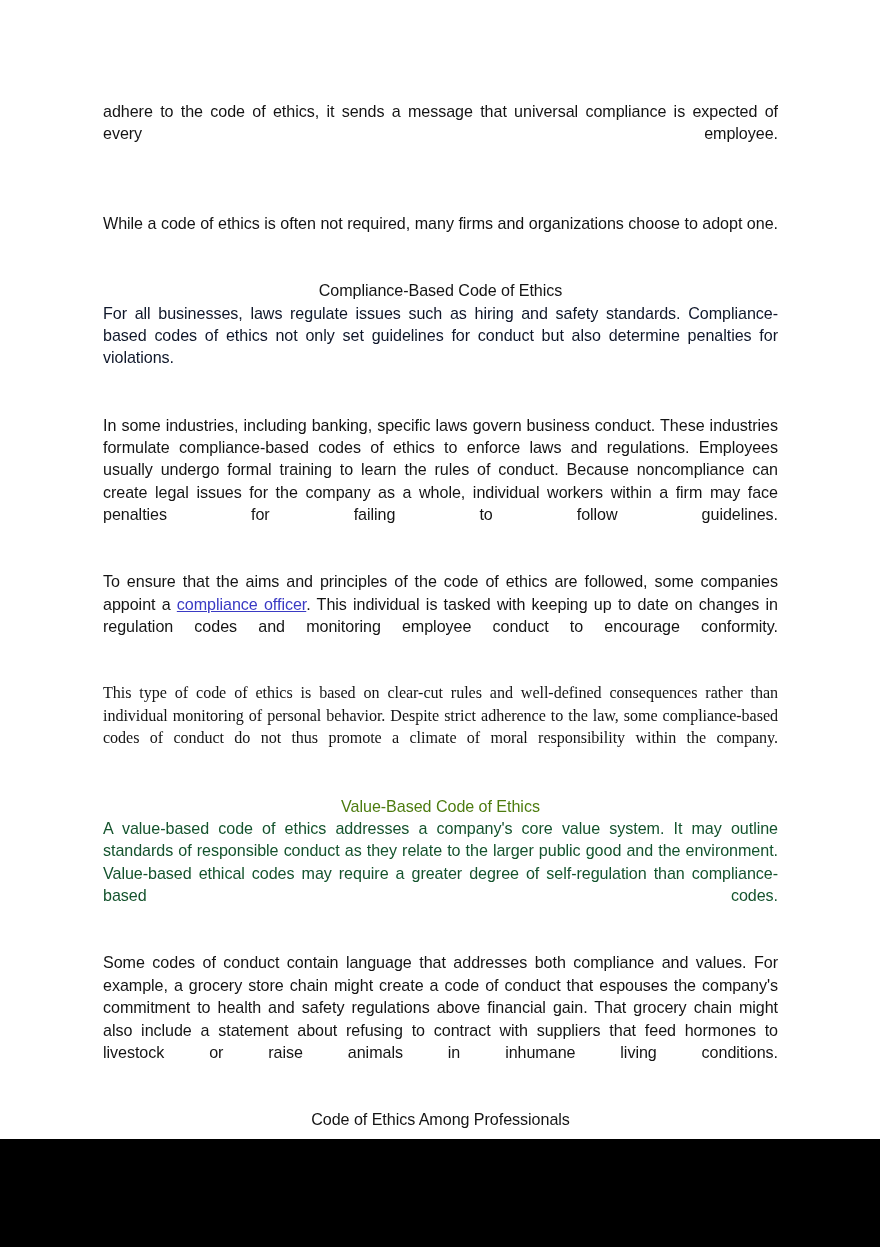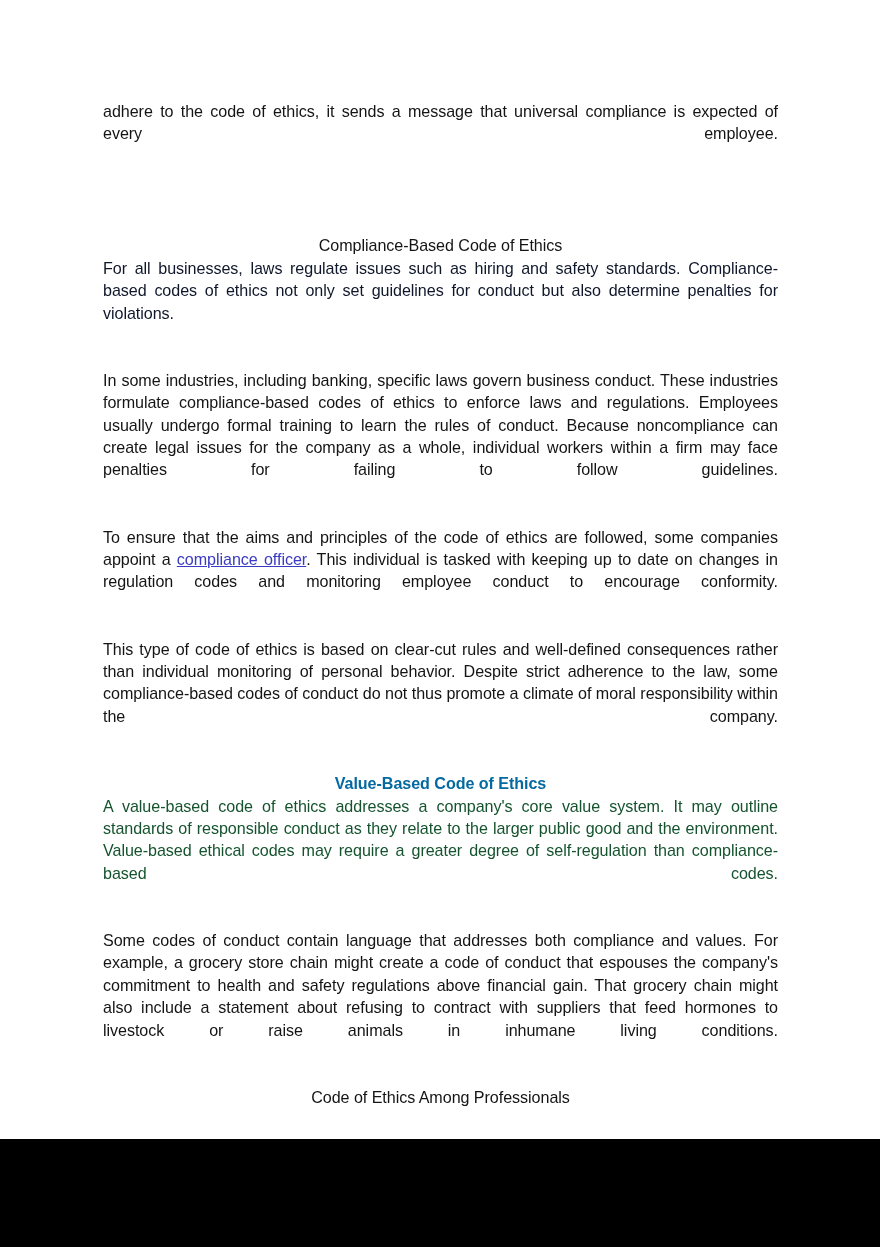--- a/index.html
+++ b/index.html
@@ -82,42 +82,43 @@
 <body>
 
 <div id="page" style="background: rgb(255, 255, 255);">
 
   <div id="content">
 
     <p class="para" style="color: rgb(20, 20, 20);">adhere to the code of ethics, it sends a message that universal compliance is expected of every employee.</p>
 
     <div class="gap-blankline"></div>
 
+    <p class="para" style="color: rgb(20, 20, 20);">While a code of ethics is often not required, many firms and organizations choose to adopt one.</p>
 
     <div class="gap-para"></div>
 
     <p class="heading" style="color: rgb(20, 20, 20);">Compliance-Based Code of Ethics</p>
 
     <p class="para" style="color: #0f172a;">For all businesses, laws regulate issues such as hiring and safety standards. Compliance-based codes of ethics not only set guidelines for conduct but also determine penalties for violations.</p>
 
     <div class="gap-para"></div>
 
     <p class="para" style="color: rgb(20, 20, 20);">In some industries, including banking, specific laws govern business conduct. These industries formulate compliance-based codes of ethics to enforce laws and regulations. Employees usually undergo formal training to learn the rules of conduct. Because noncompliance can create legal issues for the company as a whole, individual workers within a firm may face penalties for failing to follow guidelines.</p>
 
     <div class="gap-para"></div>
 
     <p class="para" style="color: rgb(20, 20, 20);"><span>To ensure that the aims and principles of the code of ethics are followed, some companies appoint a </span><a class="doclink" href="#" style="color: rgb(58, 58, 196);">compliance officer</a><span>. This individual is tasked with keeping up to date on changes in regulation codes and monitoring employee conduct to encourage conformity.</span></p>
 
     <div class="gap-para"></div>
 
-    <p class="para" style="color: rgb(20, 20, 20);">This type of code of ethics is based on clear-cut rules and well-defined consequences rather than individual monitoring of personal behavior. Despite strict adherence to the law, some compliance-based codes of conduct do not thus promote a climate of moral responsibility within the company.</p>
+    <p class="para" style="color: rgb(20, 20, 20); font-family: Liberation Serif, serif;">This type of code of ethics is based on clear-cut rules and well-defined consequences rather than individual monitoring of personal behavior. Despite strict adherence to the law, some compliance-based codes of conduct do not thus promote a climate of moral responsibility within the company.</p>
 
     <div class="gap-para"></div>
 
-    <p class="heading" style="color: #0369a1; font-weight: bold;">Value-Based Code of Ethics</p>
+    <p class="heading" style="color: #4d7c0f;">Value-Based Code of Ethics</p>
 
     <p class="para" style="color: #14532d;">A value-based code of ethics addresses a company's core value system. It may outline standards of responsible conduct as they relate to the larger public good and the environment. Value-based ethical codes may require a greater degree of self-regulation than compliance-based codes.</p>
 
     <div class="gap-para"></div>
 
     <p class="para" style="color: rgb(20, 20, 20);">Some codes of conduct contain language that addresses both compliance and values. For example, a grocery store chain might create a code of conduct that espouses the company's commitment to health and safety regulations above financial gain. That grocery chain might also include a statement about refusing to contract with suppliers that feed hormones to livestock or raise animals in inhumane living conditions.</p>
 
     <div class="gap-para"></div>
 
     <p class="heading" style="color: rgb(20, 20, 20);">Code of Ethics Among Professionals</p>

